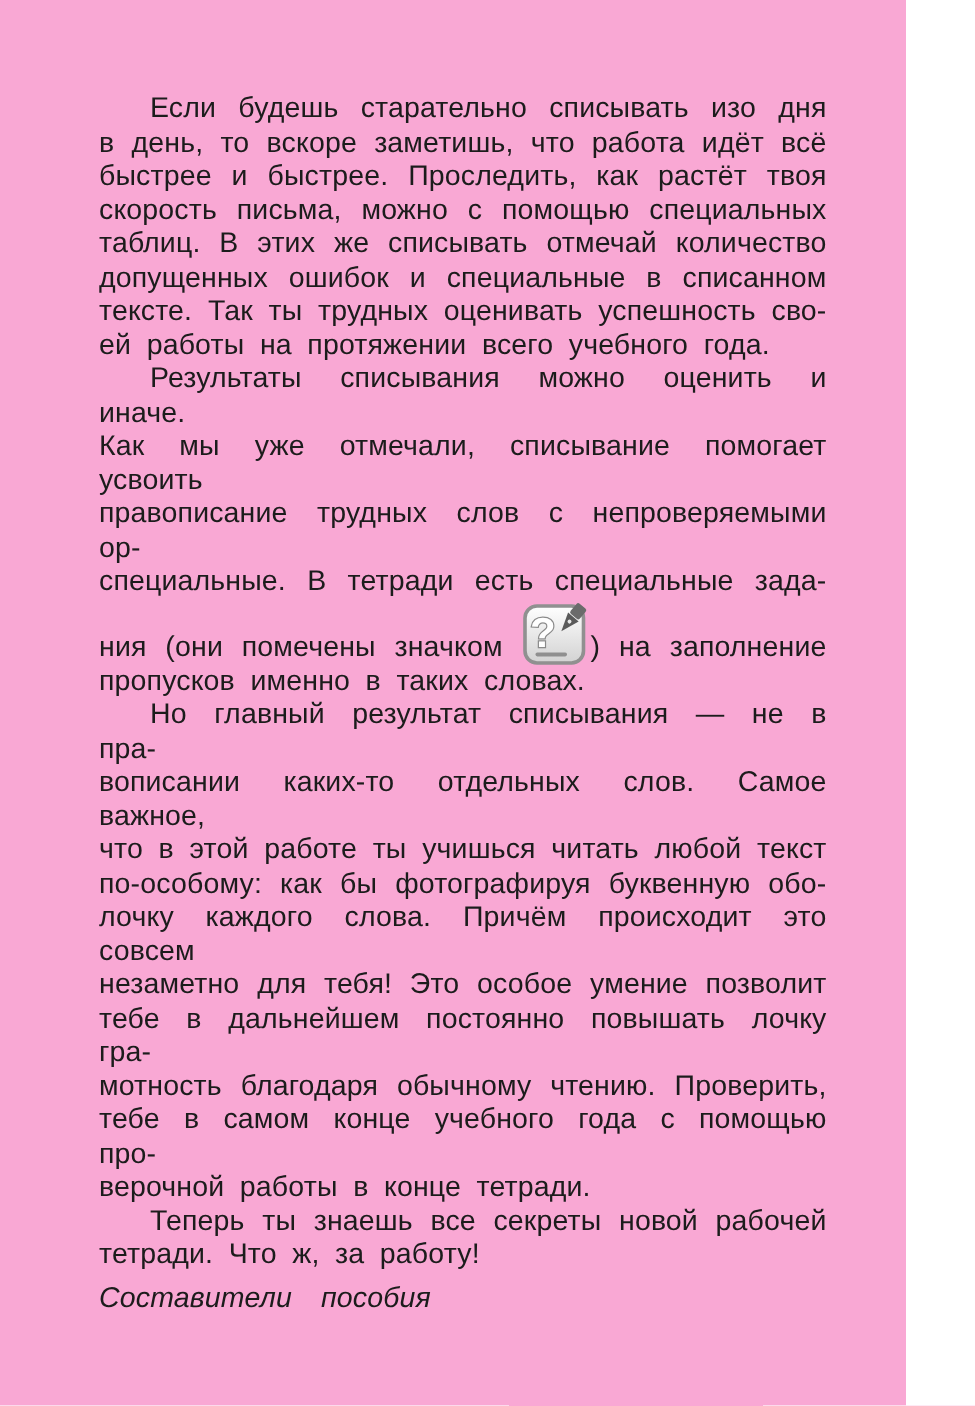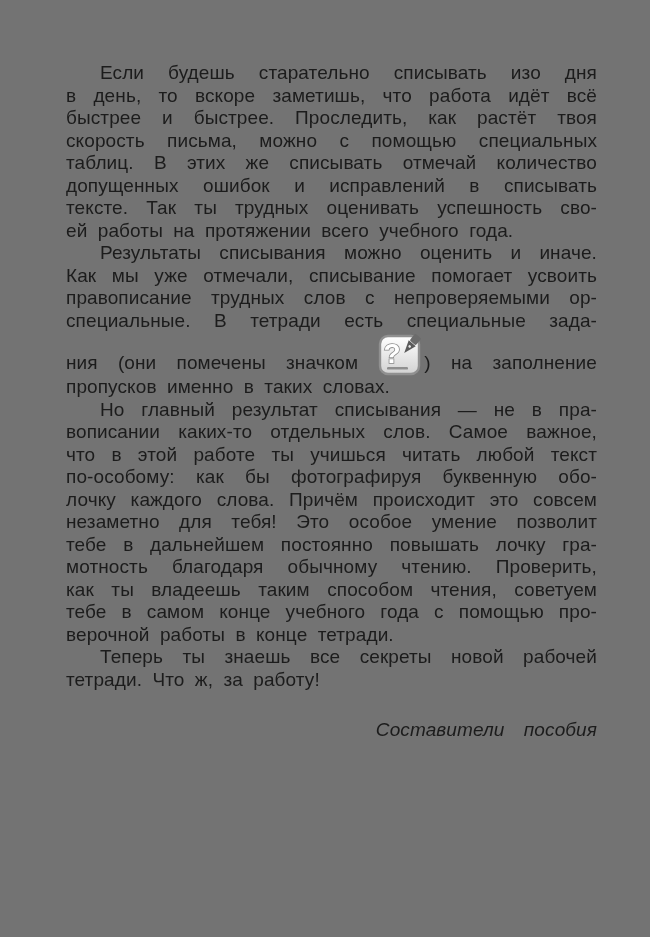--- a/index.html
+++ b/index.html
@@ -2,23 +2,23 @@
 <html lang="ru"><head>
 <meta charset="utf-8">
 <style>
   html, body {
     margin: 0;
     padding: 0;
     background: #ffffff;
   }
   .page {
     position: relative;
-    width: 650px;
+    width: 604px;
     height: 937px;
-    background: #737373;
+    background: #f9a8d4;
     overflow: hidden;
     font-family: "Liberation Sans", sans-serif;
   }
   .text-body {
     box-sizing: border-box;
     padding: 62px 53px 0 66px;
     color: #1c1c1c;
     font-size: 19px;
     line-height: 22.5px;
     letter-spacing: 0.1px;
@@ -31,40 +31,40 @@
     white-space: normal;
   }
   .line.last {
     text-align: right;
     text-align-last: left;
   }
   .line.ind { text-indent: 34px; }
   .inline-icon-wrap { white-space: nowrap; }
   .inline-icon-wrap svg { vertical-align: -7px; }
   .signature {
-    margin-top: 28px;
-    text-align: right;
+    margin-top: 6px;
+    text-align: left;
     font-style: italic;
     word-spacing: 14px;
     color: #1c1c1c;
   }
 </style>
 </head>
 <body>
 
 <div class="page">
   <div class="text-body">
     <div id="paragraphs">
         <div class="paragraph">
           <div class="line ind">Если будешь старательно списывать изо дня</div>
           <div class="line">в день, то вскоре заметишь, что работа идёт всё</div>
           <div class="line">быстрее и быстрее. Проследить, как растёт твоя</div>
           <div class="line">скорость письма, можно с помощью специальных</div>
           <div class="line">таблиц. В этих же списывать отмечай количество</div>
-          <div class="line">допущенных ошибок и исправлений в списывать</div>
+          <div class="line">допущенных ошибок и специальные в списанном</div>
           <div class="line">тексте. Так ты трудных оценивать успешность сво-</div>
           <div class="line last">ей работы на протяжении всего учебного года.</div>
         </div>
         <div class="paragraph">
           <div class="line ind">Результаты списывания можно оценить и иначе.</div>
           <div class="line">Как мы уже отмечали, списывание помогает усвоить</div>
           <div class="line">правописание трудных слов с непроверяемыми ор-</div>
           <div class="line">специальные. В тетради есть специальные зада-</div>
           <div class="line">ния (они помечены значком 
   <span class="inline-icon-wrap"><svg width="46" height="44" viewBox="0 0 46 44" aria-hidden="true">
@@ -88,21 +88,20 @@
         </div>
         <div class="paragraph">
           <div class="line ind">Но главный результат списывания — не в пра-</div>
           <div class="line">вописании каких-то отдельных слов. Самое важное,</div>
           <div class="line">что в этой работе ты учишься читать любой текст</div>
           <div class="line">по-особому: как бы фотографируя буквенную обо-</div>
           <div class="line">лочку каждого слова. Причём происходит это совсем</div>
           <div class="line">незаметно для тебя! Это особое умение позволит</div>
           <div class="line">тебе в дальнейшем постоянно повышать лочку гра-</div>
           <div class="line">мотность благодаря обычному чтению. Проверить,</div>
-          <div class="line">как ты владеешь таким способом чтения, советуем</div>
           <div class="line">тебе в самом конце учебного года с помощью про-</div>
           <div class="line last">верочной работы в конце тетради.</div>
         </div>
         <div class="paragraph">
           <div class="line ind">Теперь ты знаешь все секреты новой рабочей</div>
           <div class="line last">тетради. Что ж, за работу!</div>
         </div>
       </div>
     <div class="signature">Составители пособия</div>
   </div>

